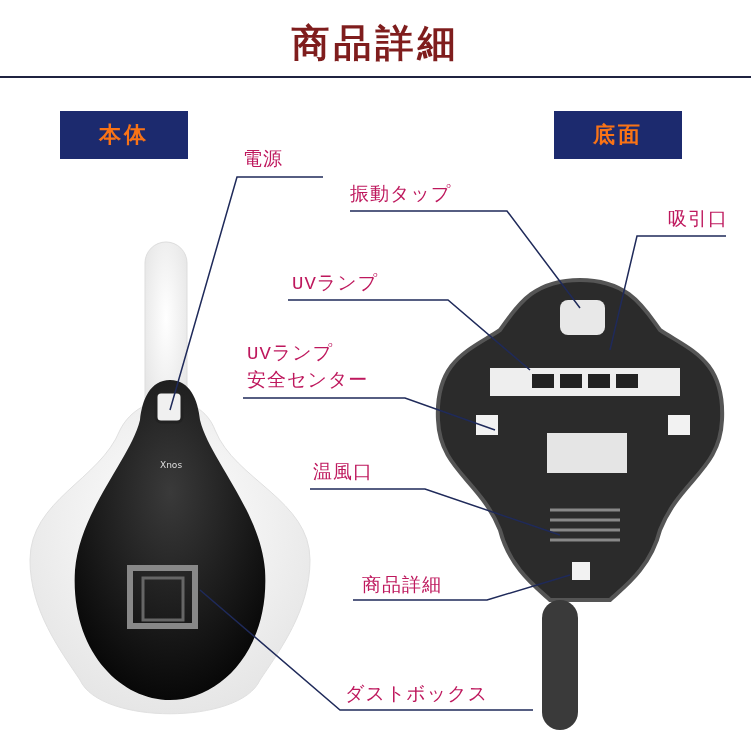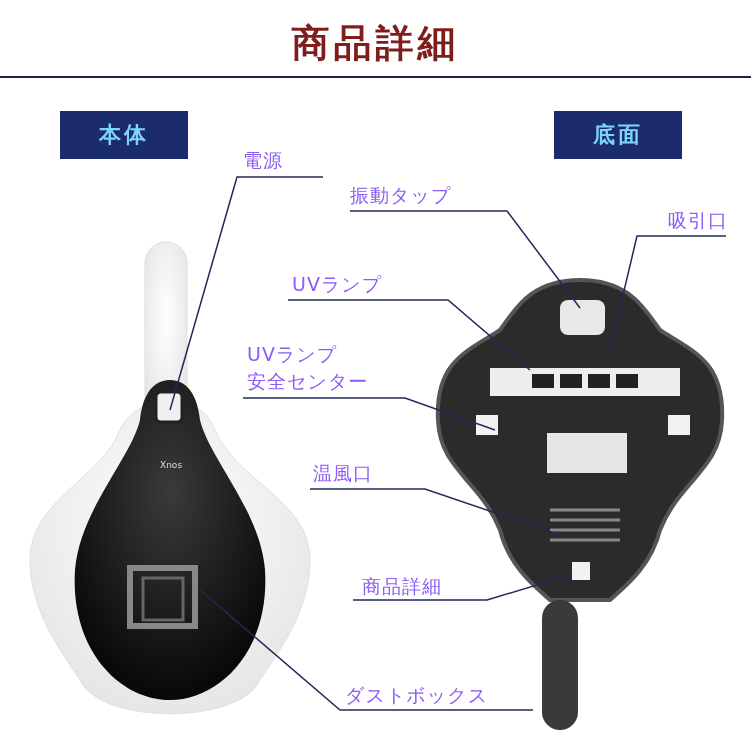--- a/index.html
+++ b/index.html
@@ -1,23 +1,23 @@
 <!DOCTYPE html>
 <html><head>
 <meta charset="utf-8">
 <style>
   html, body { margin:0; padding:0; }
   body { width:751px; height:751px; background:#ffffff; position:relative; overflow:hidden;
          font-family:"DejaVu Sans", sans-serif; color:#1a1a1a; }
   .title { position:absolute; top:18px; left:0; width:751px; text-align:center;
            font-size:38px; font-weight:bold; letter-spacing:4px; color:#7f1d1d; }
   .rule { position:absolute; top:76px; left:0; width:751px; height:2px; background:#1f2340; }
-  .badge { position:absolute; height:48px; background:#1c2a6e; color:#7dd3fc; font-weight:bold;
+  .badge { position:absolute; height:48px; background:#1c2a6e; color:#f97316; font-weight:bold;
            font-size:22px; display:flex; align-items:center; justify-content:center; letter-spacing:3px; }
-  .label { position:absolute; font-size:19px; color:#8b5cf6; white-space:nowrap; letter-spacing:1px; line-height:26px; }
+  .label { position:absolute; font-size:19px; color:#be185d; white-space:nowrap; letter-spacing:1px; line-height:26px;font-family:Liberation Mono, monospace; }
   svg.lines { position:absolute; left:0; top:0; }
   .device { position:absolute; }
 </style>
 </head>
 <body>
 
 <div class="title">商品詳細</div>
 <div class="rule"></div>
 
 <div class="badge" style="left:60px;top:111px;width:128px;">本体</div>

